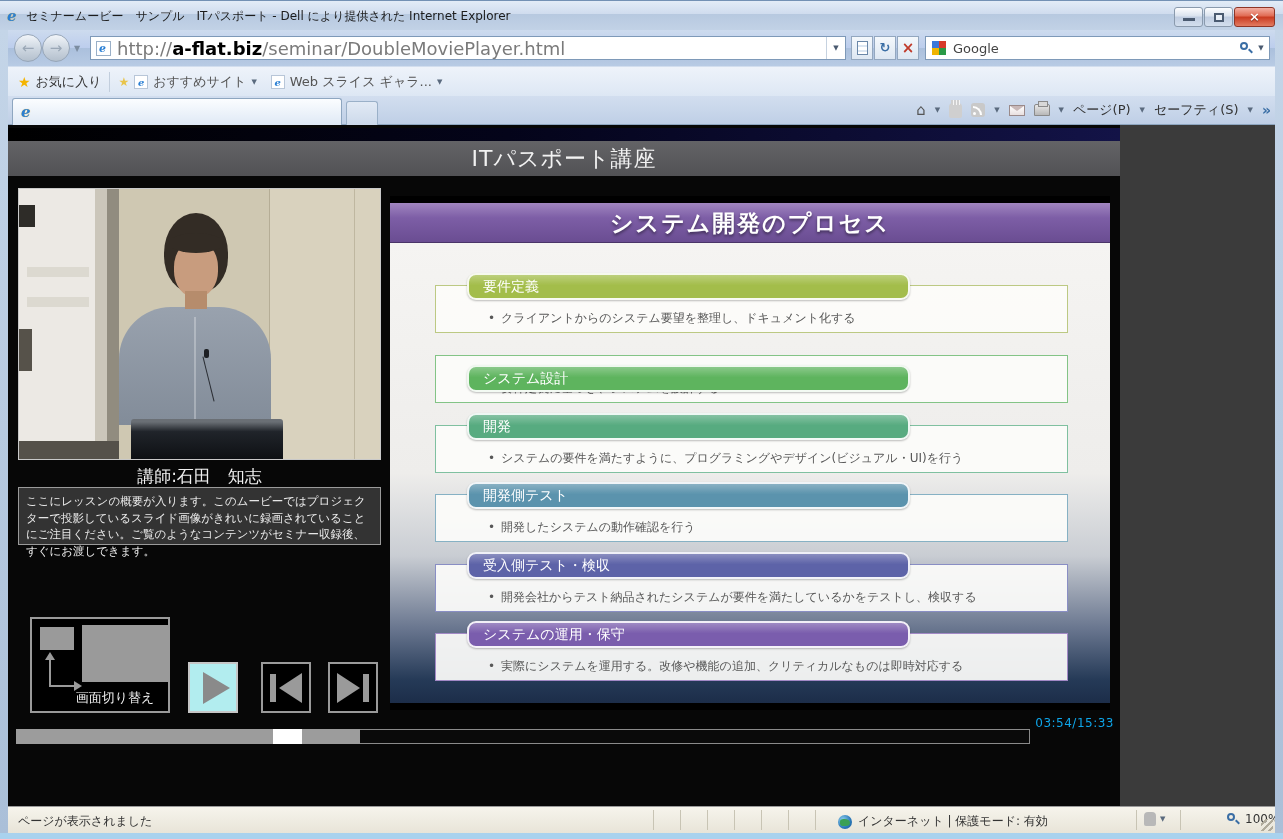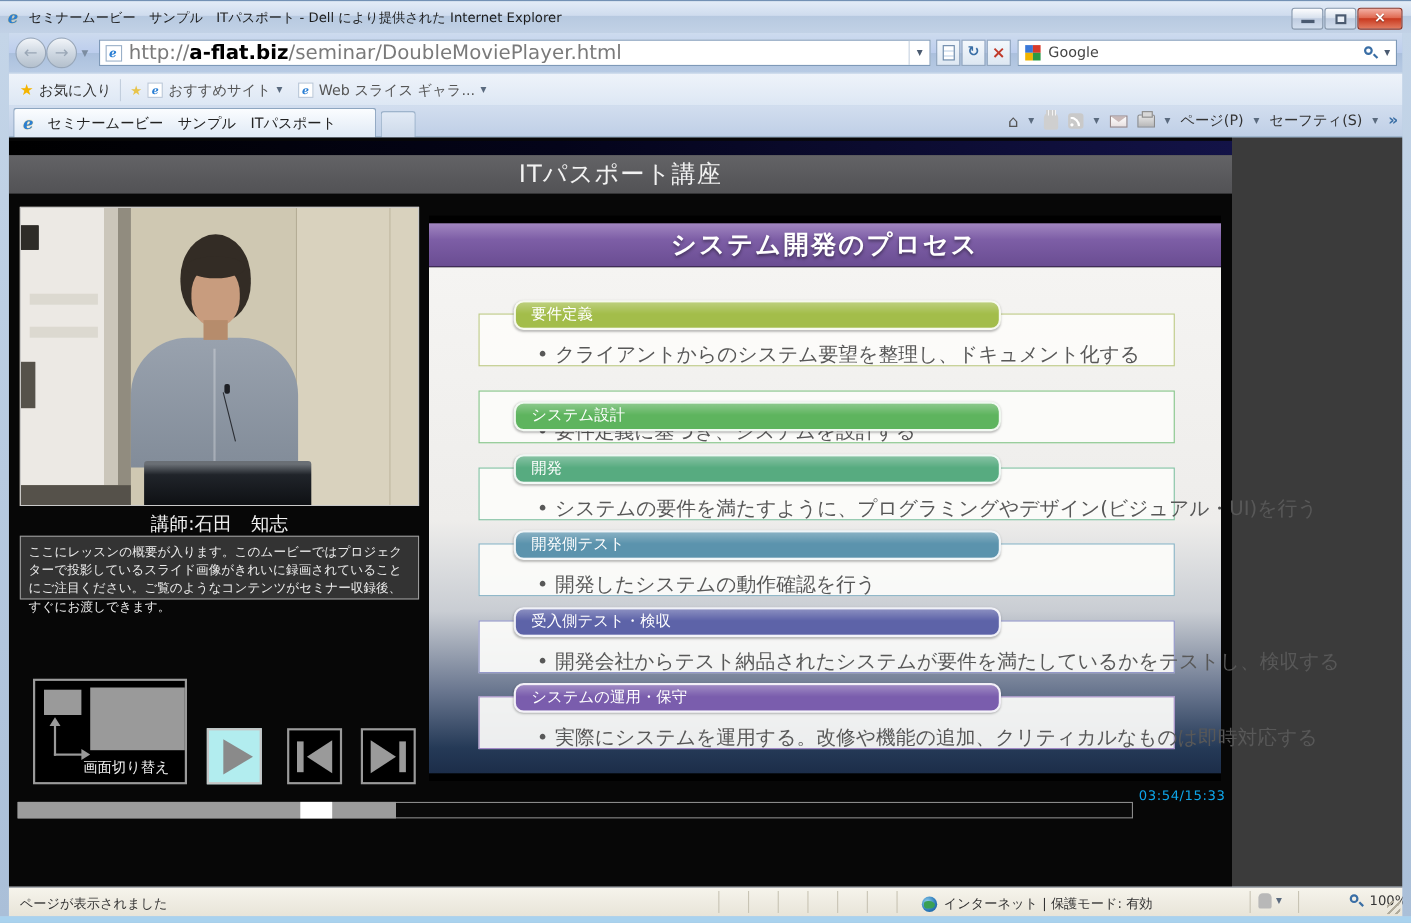--- a/index.html
+++ b/index.html
@@ -140,21 +140,21 @@
 
   
   #slide { left:382px; top:71px; width:720px; height:514px; background:#000; }
   #slide-banner { position:absolute; left:0; top:7px; width:720px; height:40px;
     background:linear-gradient(180deg,#a186c0 0%,#7d5ea6 38%,#6a4d92 100%); border-bottom:1px solid #4a3468; }
   #slide-banner span { display:block; text-align:center; font-size:23px; font-weight:bold; color:#fff; line-height:40px; letter-spacing:2px; text-shadow:0 2px 3px rgba(0,0,0,.45); }
   #slide-body { position:absolute; left:0; top:47px; width:720px; height:460px;
     background:linear-gradient(180deg,#f5f4f2 0%,#eeedeb 50%,#c9cdd3 68%,#68758e 84%,#253a57 95%,#1c2d49 100%); }
   .step { position:absolute; left:0; top:0; width:720px; }
   .step-box { position:absolute; left:45px; width:633px; height:48px; border:1px solid #999; background:rgba(252,252,250,.93); }
-  .step-box .bullet-line { position:absolute; left:52px; top:24px; font-size:18px; color:#585858; white-space:nowrap; }
+  .step-box .bullet-line { position:absolute; left:52px; top:24px; font-size:12px; color:#585858; white-space:nowrap; }
   .step-box .bullet-line:before { content:"\2022"; margin-right:6px; color:#585858; }
   .step-pill { position:absolute; left:77px; width:443px; height:27px; border:2px solid rgba(255,255,255,.9); border-radius:9px;
     color:#fff; font-size:14px; line-height:23px; padding-left:14px; box-shadow:0 1px 2px rgba(0,0,0,.25); }
 
   
   #seekbar { left:8px; top:604px; width:1014px; height:15px; border:1px solid #8a8a8a; background:#0a0a0a; }
   #seek-buffered { position:absolute; left:-1px; top:-1px; height:15px; background:#9c9c9c; }
   #seek-handle { position:absolute; top:-1px; width:29px; height:15px; background:#fff; }
   #time { left:1014px; top:591px; width:92px; text-align:right; font-size:12px; color:#0ea5e9; letter-spacing:.5px; }
 
@@ -241,21 +241,20 @@
     <span class="fav-item">
       <span class="mini-e">e</span>
       <span>Web スライス ギャラ...</span>
       <span class="dd">▼</span>
     </span>
   </div>
 
   <div id="tabrow" class="abs">
     <div id="tab-active">
       <span class="ie-logo" style="position:static;">e</span>
-      <span>セミナームービー　サンプル　ITパスポート</span>
     </div>
     <div id="tab-stub"></div>
     <div id="cmdbar">
       <span class="cmd-ico">⌂</span>
         <span class="dd">▼</span>
       <span class="hand-ico"></span>
       <span class="feeds-ico">
           <i></i>
           <b></b>
         </span>

